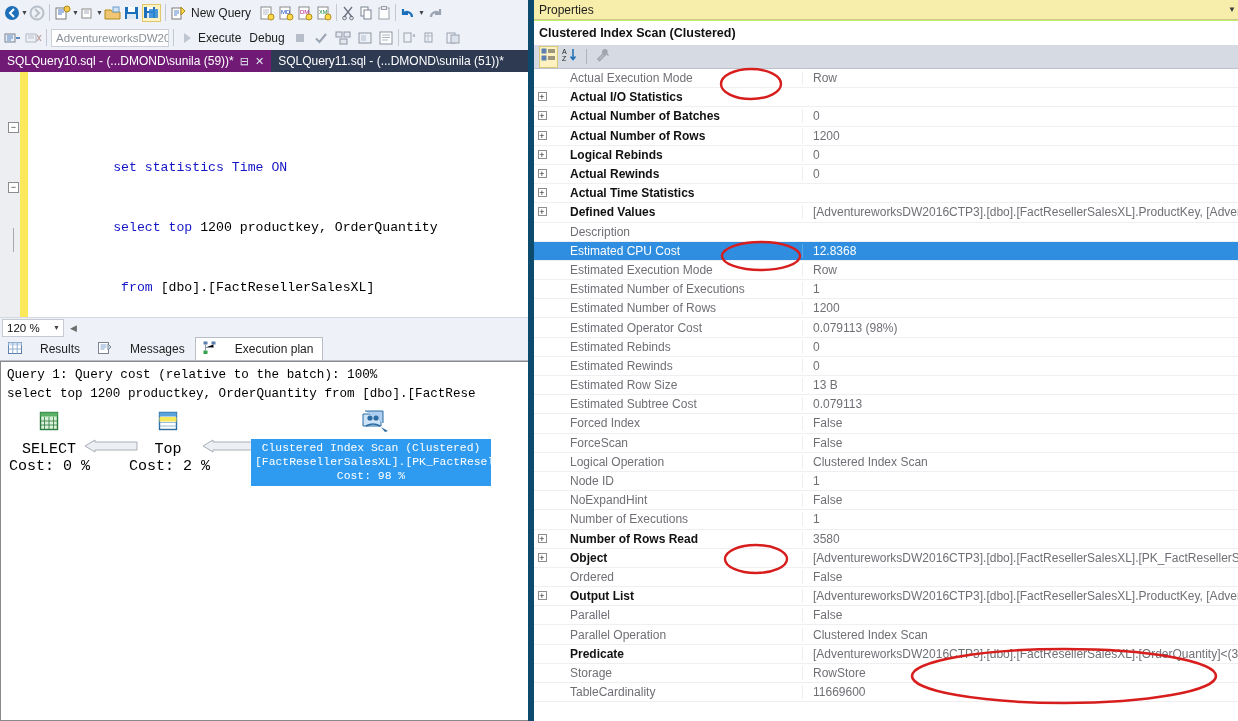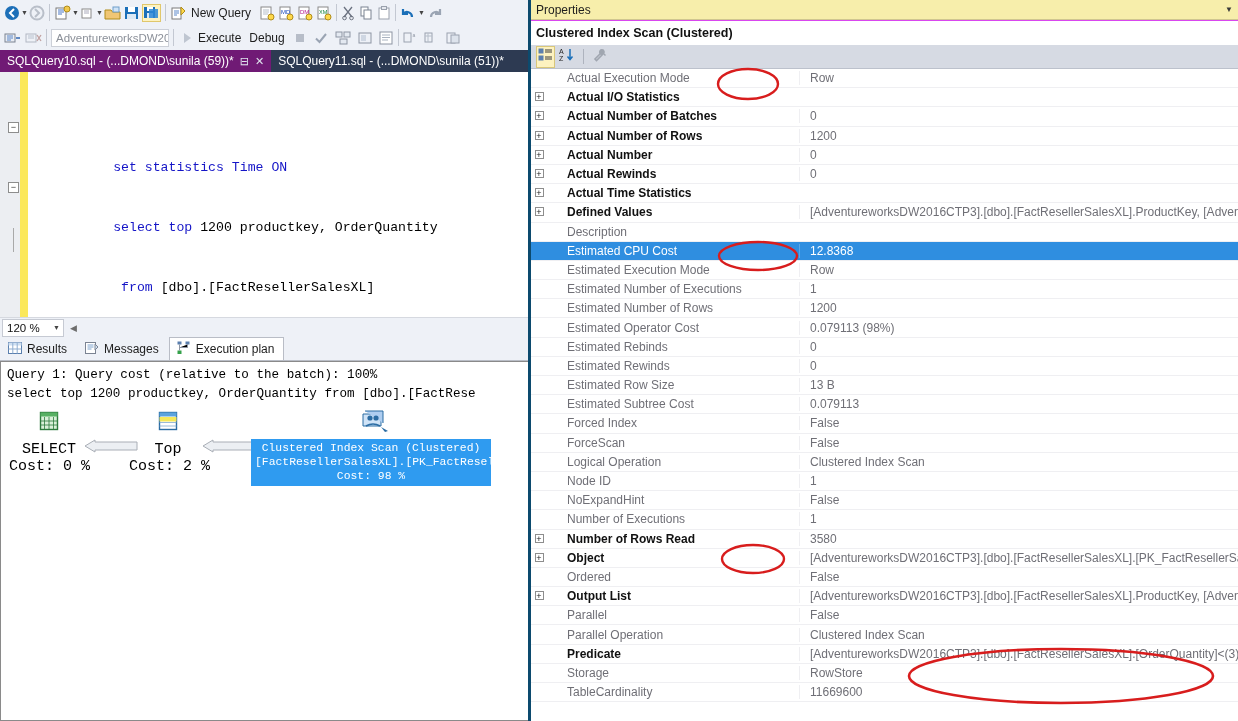--- a/index.html
+++ b/index.html
@@ -90,21 +90,21 @@
   #zoomsel .carr { margin-left: auto; margin-right: 3px; font-size:7px; color:#444; }
   .hscroll-left { margin-left: 6px; font-size: 9px; color: #6d6d6d; }
 
   
   #restabs {
     position: absolute; left: 0; top: 337px; width: 528px; height: 24px;
     background: #eef1f7; display: flex; align-items: flex-end; gap: 0;
     border-bottom: 1px solid #b9bdc6;
   }
   .rtab {
-    height: 23px; display: flex; align-items: center; gap: 5px;
+    height: 23px; display: flex; align-items: center; gap: 18px;
     padding: 0 9px 0 7px; font-size: 12px; color: #1d1d1d; white-space: nowrap;
     border: 1px solid transparent; border-bottom: none;
   }
   .rtab.active { background: #fff; border-color: #b9bdc6; }
 
   
   #planpane {
     position: absolute; left: 0; top: 361px; width: 528px; height: 360px;
     background: #fff; border: 1px solid #8a8a8a; border-right: none;
   }
@@ -123,21 +123,21 @@
   .selbox {
     position: absolute; background: #2f9bf0; color: #fff;
     font-family: "Liberation Mono", monospace; font-size: 11.4px; line-height: 14px;
     text-align: center; white-space: pre; padding: 2px 4px 3px;
   }
   .arrow { position: absolute; }
 
   
   #props {
     position: absolute; left: 528px; top: 0; width: 710px; height: 721px;
-    background: #d946ef; border-left: 3px solid #0c4a6e;
+    background: #bef264; border-left: 6px solid #0c4a6e;
   }
   #ptitle {
     position: absolute; left: 0; top: 0; width: 710px; height: 20px;
     background: #f7eeab; display: flex; align-items: center;
     border-bottom: 1px solid #cfc68f;
   }
   #ptitle .t { font-size: 12px; color: #1d1d1d; padding-left: 5px; }
   #ptitle .chev { margin-left: auto; margin-right: 8px; font-size: 8px; color: #3a3a3a; }
   #psub {
     position: absolute; left: 0; top: 21px; width: 710px; height: 24px;
@@ -581,21 +581,21 @@
           <span class="pname bold">Actual Number of Batches</span>
           <span class="pval">0</span>
         </div>
         <div class="prow">
           <span class="exp"><span class="ebox">+</span></span>
           <span class="pname bold">Actual Number of Rows</span>
           <span class="pval">1200</span>
         </div>
         <div class="prow">
           <span class="exp"><span class="ebox">+</span></span>
-          <span class="pname bold">Actual Number</span>
+          <span class="pname bold">Logical Rebinds</span>
           <span class="pval">0</span>
         </div>
         <div class="prow">
           <span class="exp"><span class="ebox">+</span></span>
           <span class="pname bold">Actual Rewinds</span>
           <span class="pval">0</span>
         </div>
         <div class="prow">
           <span class="exp"><span class="ebox">+</span></span>
           <span class="pname bold">Actual Time Statistics</span>

